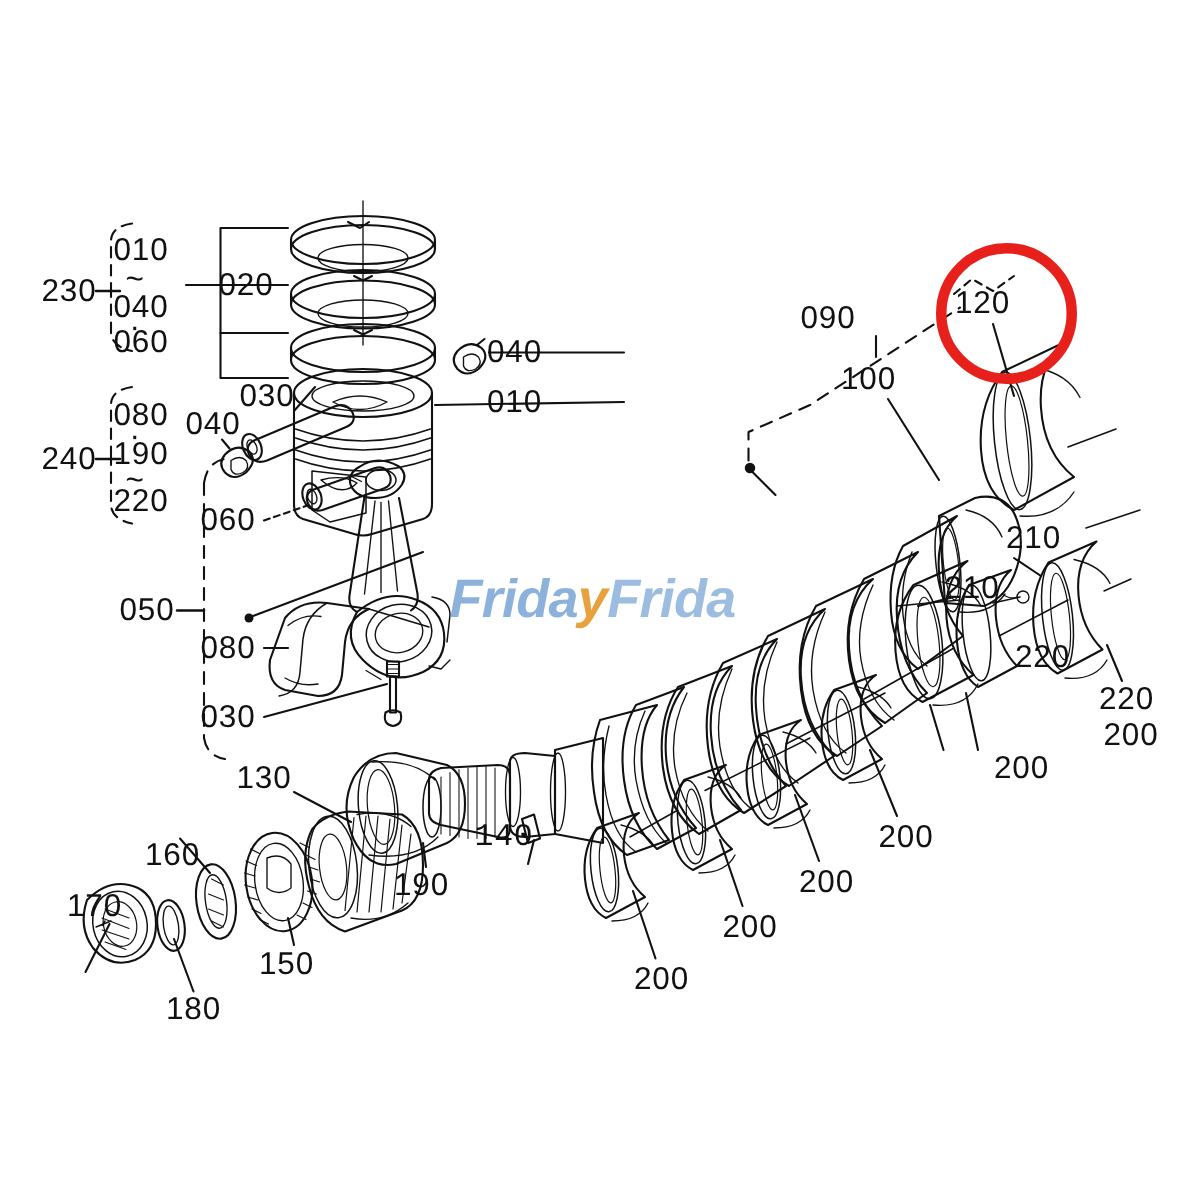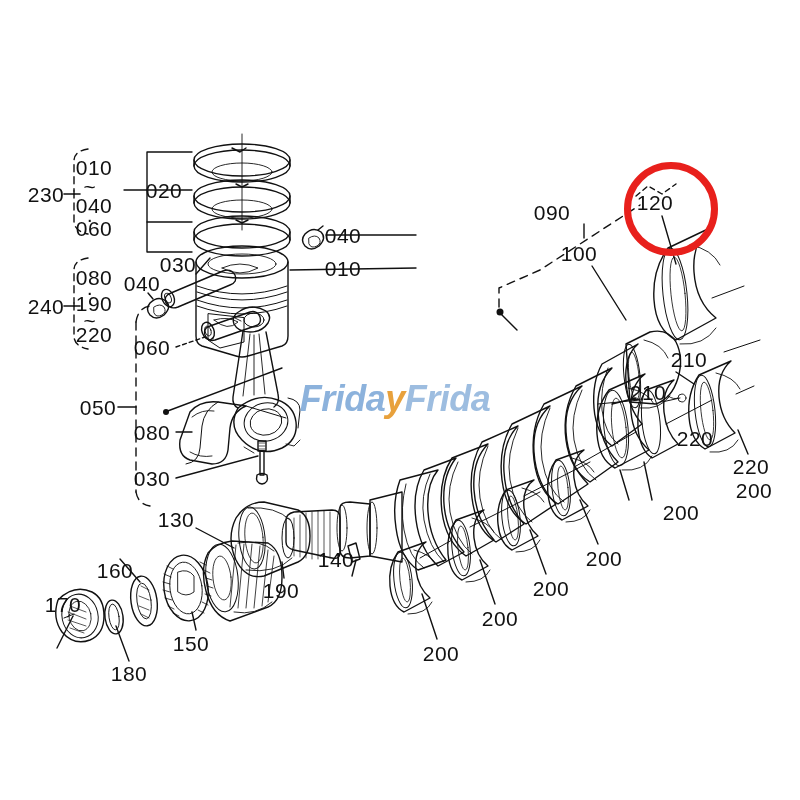--- a/index.html
+++ b/index.html
@@ -420,21 +420,21 @@
       <div class="lbl" style="left: 152px; top: 347px;">060</div>
       <div class="lbl" style="left: 98px; top: 407px;">050</div>
       <div class="lbl" style="left: 152px; top: 432px;">080</div>
       <div class="lbl" style="left: 152px; top: 478px;">030</div>
       <div class="lbl" style="left: 176px; top: 519px;">130</div>
       <div class="lbl" style="left: 115px; top: 570px;">160</div>
       <div class="lbl" style="left: 63px; top: 604px;">170</div>
       <div class="lbl" style="left: 129px; top: 673px;">180</div>
       <div class="lbl" style="left: 191px; top: 643px;">150</div>
       <div class="lbl" style="left: 281px; top: 590px;">190</div>
-      <div class="lbl" style="left: 336px; top: 559px;">140</div>
+      <div class="lbl" style="left: 336px; top: 559px; font-family: Liberation Mono, monospace;">140</div>
       <div class="lbl" style="left: 552px; top: 212px;">090</div>
       <div class="lbl" style="left: 579px; top: 253px;">100</div>
       <div class="lbl" style="left: 655px; top: 202px;">120</div>
       <div class="lbl" style="left: 648px; top: 392px;">210</div>
       <div class="lbl" style="left: 689px; top: 359px;">210</div>
       <div class="lbl" style="left: 695px; top: 438px;">220</div>
       <div class="lbl" style="left: 751px; top: 466px;">220</div>
       <div class="lbl" style="left: 754px; top: 490px;">200</div>
       <div class="lbl" style="left: 681px; top: 512px;">200</div>
       <div class="lbl" style="left: 604px; top: 558px;">200</div>

